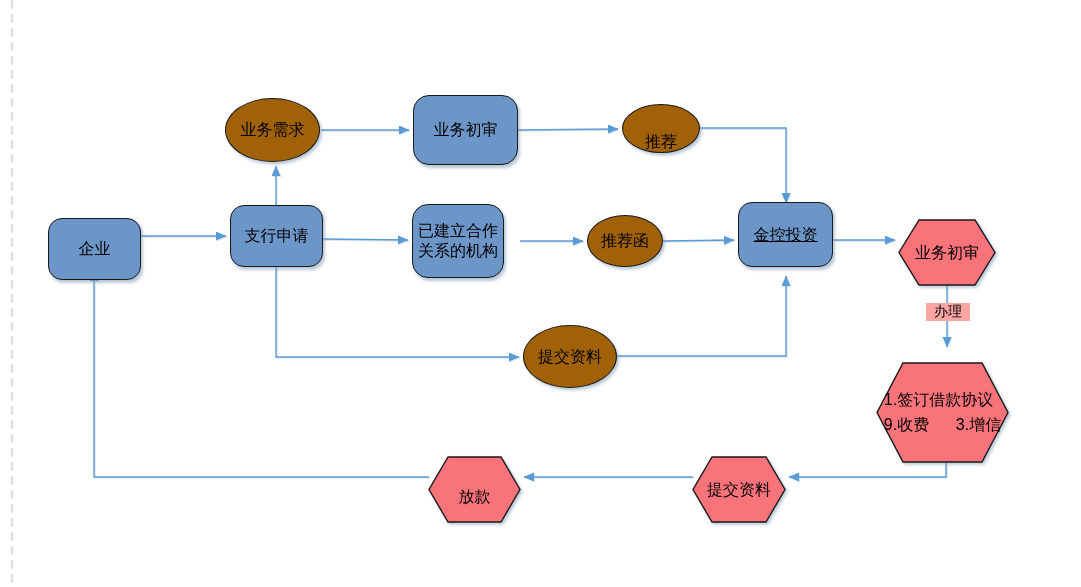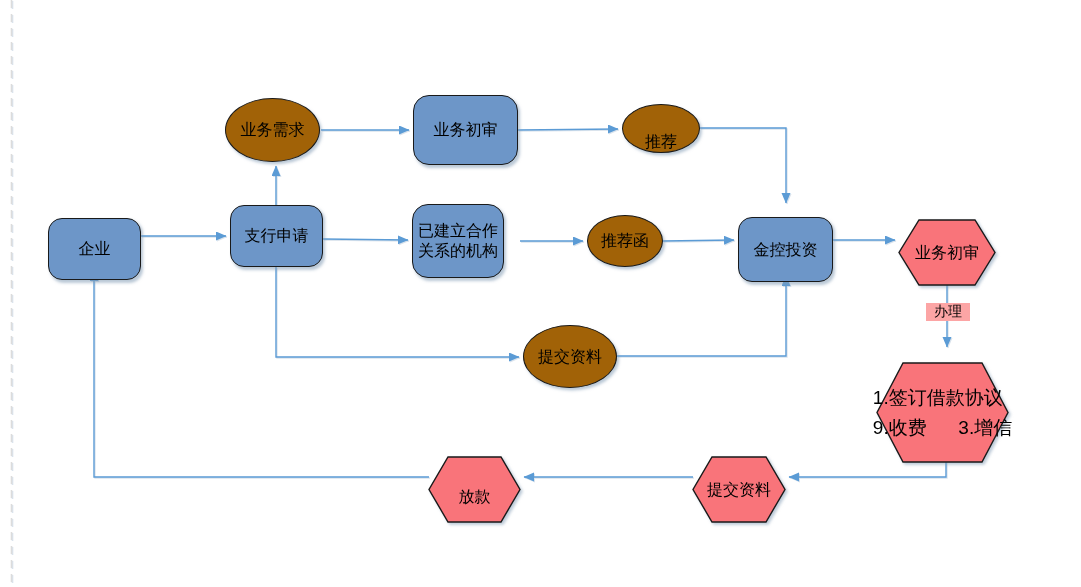--- a/index.html
+++ b/index.html
@@ -29,21 +29,21 @@
     border:1.4px solid #1a1a1a;
     border-radius:50%;
     box-shadow:2px 2.5px 3px rgba(130,155,180,0.55);
     box-sizing:border-box;
   }
   .hexnode{background:transparent;margin-top:12px;}
   .hexnode svg{position:absolute;left:0;top:0;overflow:visible;
     filter:drop-shadow(2px 2.5px 1.5px rgba(130,155,180,0.55));}
   .hex-fill{fill:#F9747A;stroke:#1a1a1a;stroke-width:1.4;}
   .hexlabel{position:relative;z-index:2;}
-  .hex-lines{position:relative;z-index:2;font-size:19px;line-height:1.55;text-align:left;}
+  .hex-lines{position:relative;z-index:2;font-size:16px;line-height:1.55;text-align:left;}
   .hex-lines div{white-space:pre;}
   .edge-label{
     position:absolute;background:#fca5a5;padding:0 2px;
     font-size:14px;z-index:3;text-align:center;
   }
 </style>
 </head>
 <body>
 
 <div id="canvas">
@@ -86,21 +86,21 @@
 
   <div class="node rectnode" style="left:413px;top:95px;width:105px;height:70px;border-radius:16px;">
     <span>业务初审</span>
   </div>
 
   <div class="node rectnode" style="left:412px;top:204px;width:92px;height:74px;border-radius:16px;flex-direction:column;font-family:Liberation Serif, serif;">
     <span>已建立合作</span>
     <span>关系的机构</span>
   </div>
 
-  <div class="node rectnode" style="left:738px;top:217px;width:95px;height:65px;">
+  <div class="node rectnode" style="left:738px;top:202px;width:95px;height:65px;text-decoration:underline;">
     <span>金控投资</span>
   </div>
 
   <div class="node ellipsenode" style="left:225px;top:98px;width:95px;height:64px;">
     <span>业务需求</span>
   </div>
 
   <div class="node ellipsenode" style="left:622px;top:104px;width:78px;height:49px;align-items:flex-end;">
     <span>推荐</span>
   </div>

